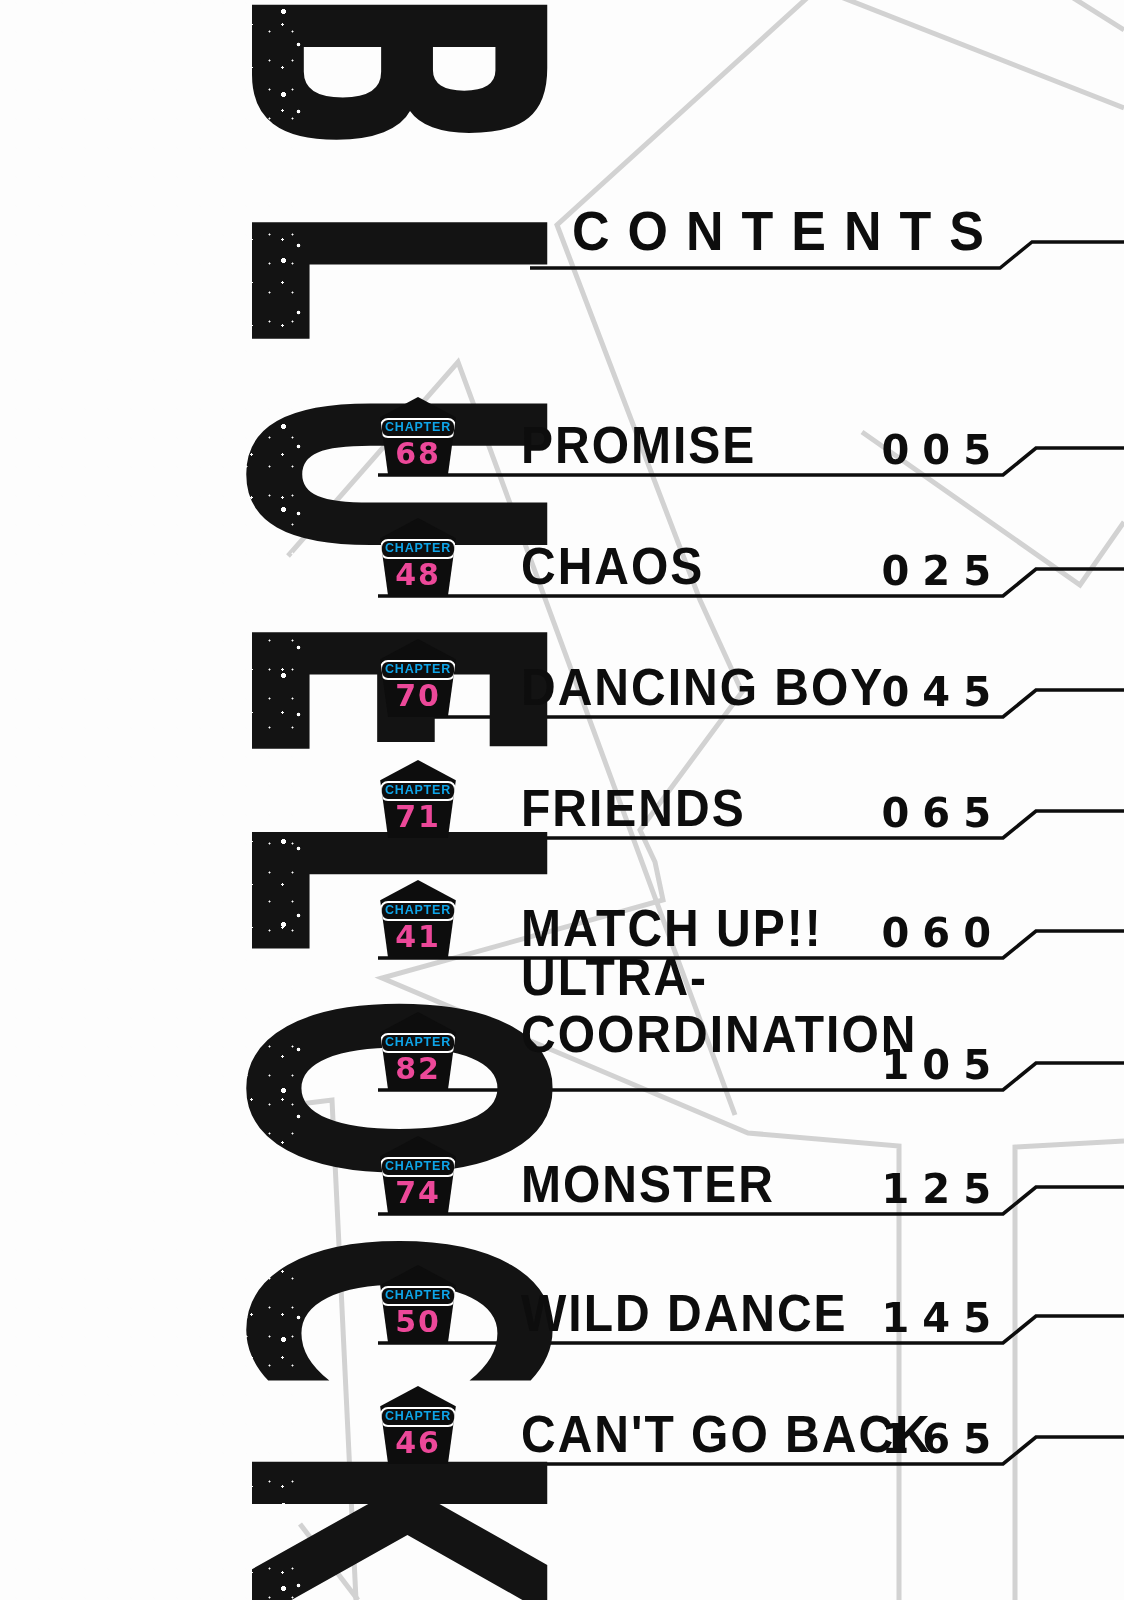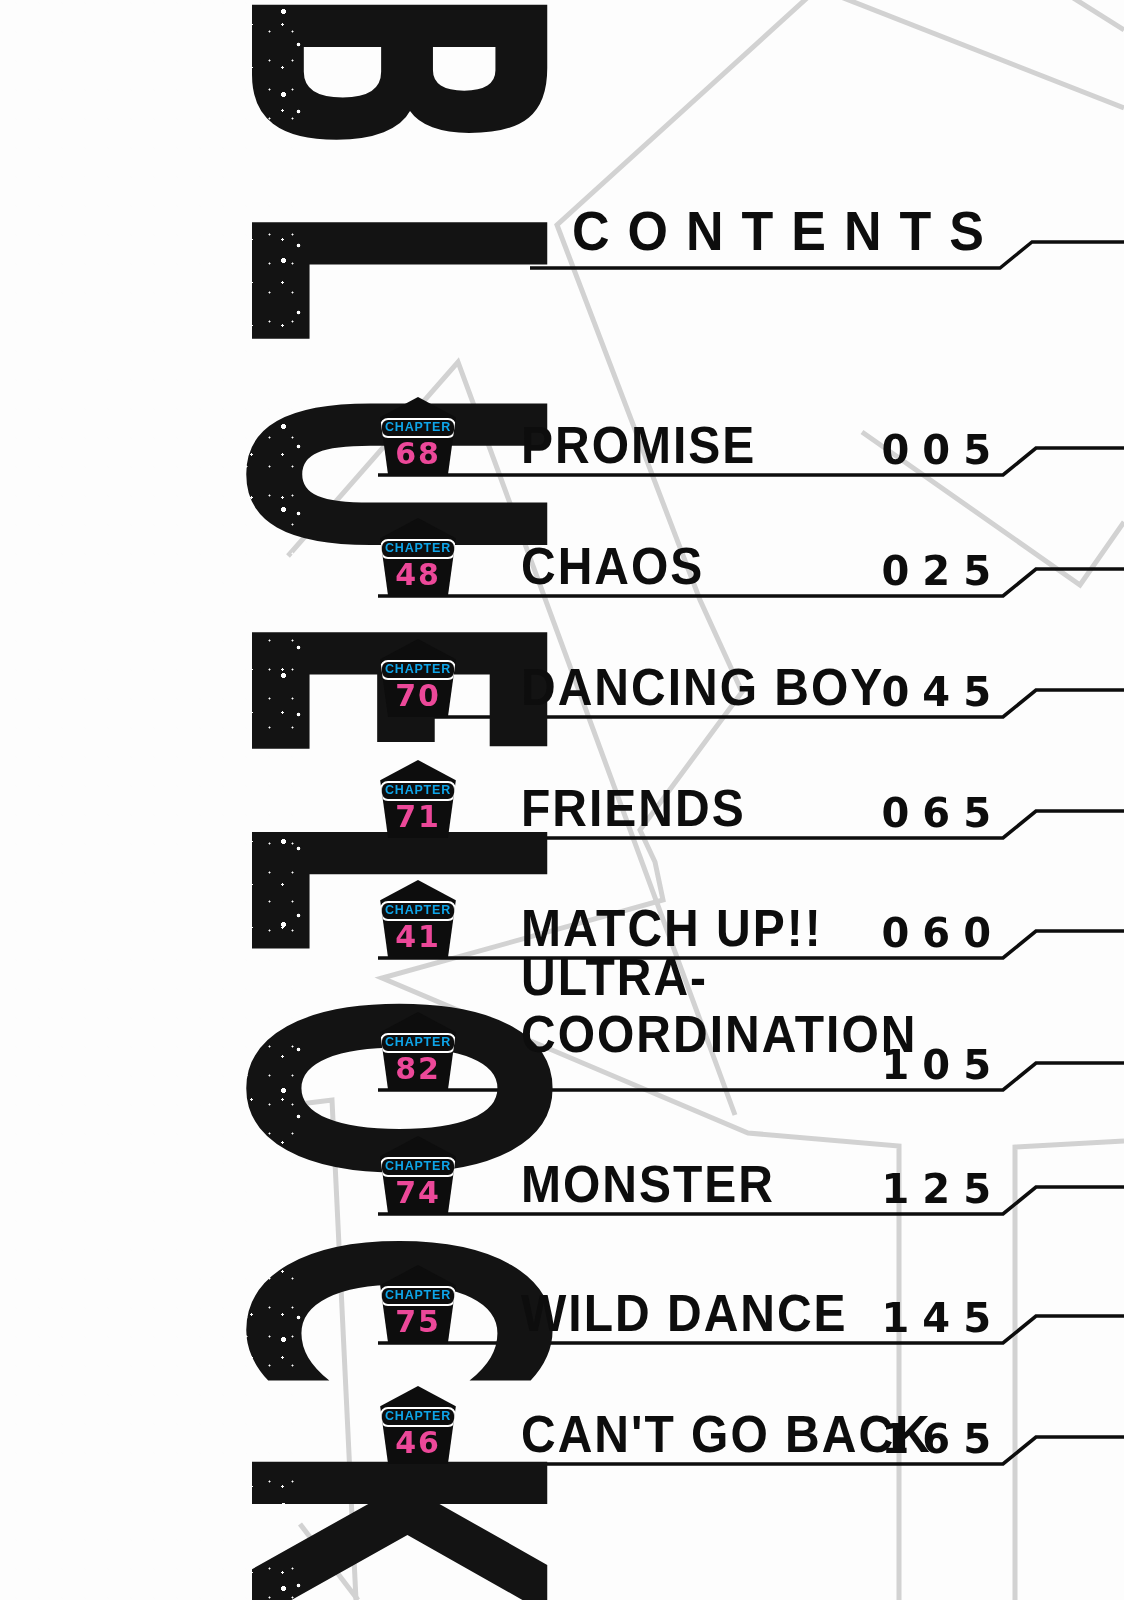--- a/index.html
+++ b/index.html
@@ -179,21 +179,21 @@
   <div class="titlebox">
       <div>MONSTER</div>
       <div></div>
     </div>
   <div class="pagenum">125</div>
 </div>
 
 <div class="row" style="top:1173px">
   <div class="badge">
     <div class="badge-label">CHAPTER</div>
-    <div class="badge-num">75</div>
+    <div class="badge-num">50</div>
   </div>
   <div class="titlebox">
       <div>WILD DANCE</div>
       <div></div>
     </div>
   <div class="pagenum">145</div>
 </div>
 
 <div class="row" style="top:1294px">
   <div class="badge">

